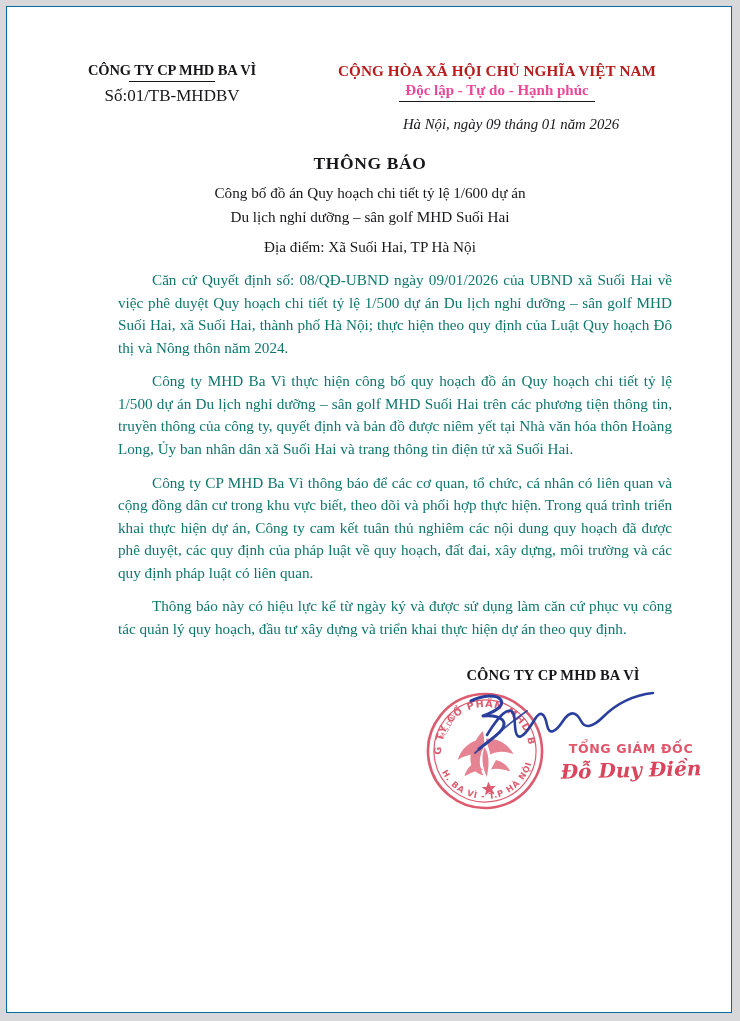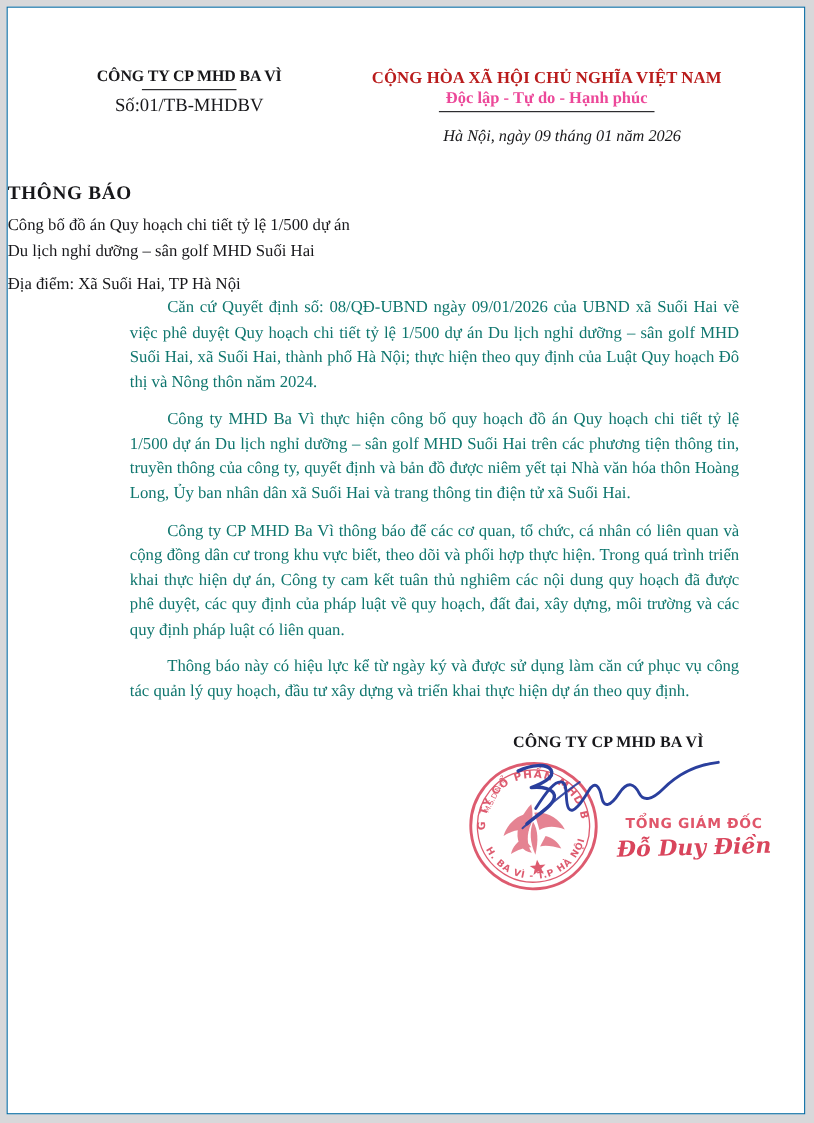--- a/index.html
+++ b/index.html
@@ -95,23 +95,23 @@
     color: #17171a;
     white-space: nowrap;
     text-align: center;
     padding-left: 28px;
   }
 
   
   .title-block {
     position: absolute;
     left: 0;
-    top: 158px;
+    top: 146px;
     width: 726px;
-    text-align: left;
+    text-align: center;
   }
   .doc-title {
     font-size: 17.5px;
     font-weight: bold;
     letter-spacing: 0.6px;
     color: #17171a;
   }
   .subtitle {
     font-size: 15.2px;
     color: #17171a;
@@ -223,21 +223,21 @@
       <div class="motto-line">Độc lập - Tự do - Hạnh phúc</div>
       <div class="motto-underline"></div>
       <div class="date-line">Hà Nội, ngày 09 tháng 01 năm 2026</div>
     </div>
 
   </div>
 
   <div class="title-block">
     <div class="doc-title">THÔNG BÁO</div>
     <div class="subtitle">
-      <div>Công bố đồ án Quy hoạch chi tiết tỷ lệ 1/500 dự án</div>
+      <div>Công bố đồ án Quy hoạch chi tiết tỷ lệ 1/600 dự án</div>
       <div>Du lịch nghỉ dưỡng – sân golf MHD Suối Hai</div>
     </div>
     <div class="place-line">Địa điểm: Xã Suối Hai, TP Hà Nội</div>
   </div>
 
   <div class="body-text">
     <p class="para">Căn cứ Quyết định số: 08/QĐ-UBND ngày 09/01/2026 của UBND xã Suối Hai về việc phê duyệt Quy hoạch chi tiết tỷ lệ 1/500 dự án Du lịch nghỉ dưỡng – sân golf MHD Suối Hai, xã Suối Hai, thành phố Hà Nội; thực hiện theo quy định của Luật Quy hoạch Đô thị và Nông thôn năm 2024.</p>
     <p class="para">Công ty MHD Ba Vì thực hiện công bố quy hoạch đồ án Quy hoạch chi tiết tỷ lệ 1/500 dự án Du lịch nghỉ dưỡng – sân golf MHD Suối Hai trên các phương tiện thông tin, truyền thông của công ty, quyết định và bản đồ được niêm yết tại Nhà văn hóa thôn Hoàng Long, Ủy ban nhân dân xã Suối Hai và trang thông tin điện tử xã Suối Hai.</p>
     <p class="para">Công ty CP MHD Ba Vì thông báo để các cơ quan, tổ chức, cá nhân có liên quan và cộng đồng dân cư trong khu vực biết, theo dõi và phối hợp thực hiện. Trong quá trình triển khai thực hiện dự án, Công ty cam kết tuân thủ nghiêm các nội dung quy hoạch đã được phê duyệt, các quy định của pháp luật về quy hoạch, đất đai, xây dựng, môi trường và các quy định pháp luật có liên quan.</p>
     <p class="para">Thông báo này có hiệu lực kể từ ngày ký và được sử dụng làm căn cứ phục vụ công tác quản lý quy hoạch, đầu tư xây dựng và triển khai thực hiện dự án theo quy định.</p>

